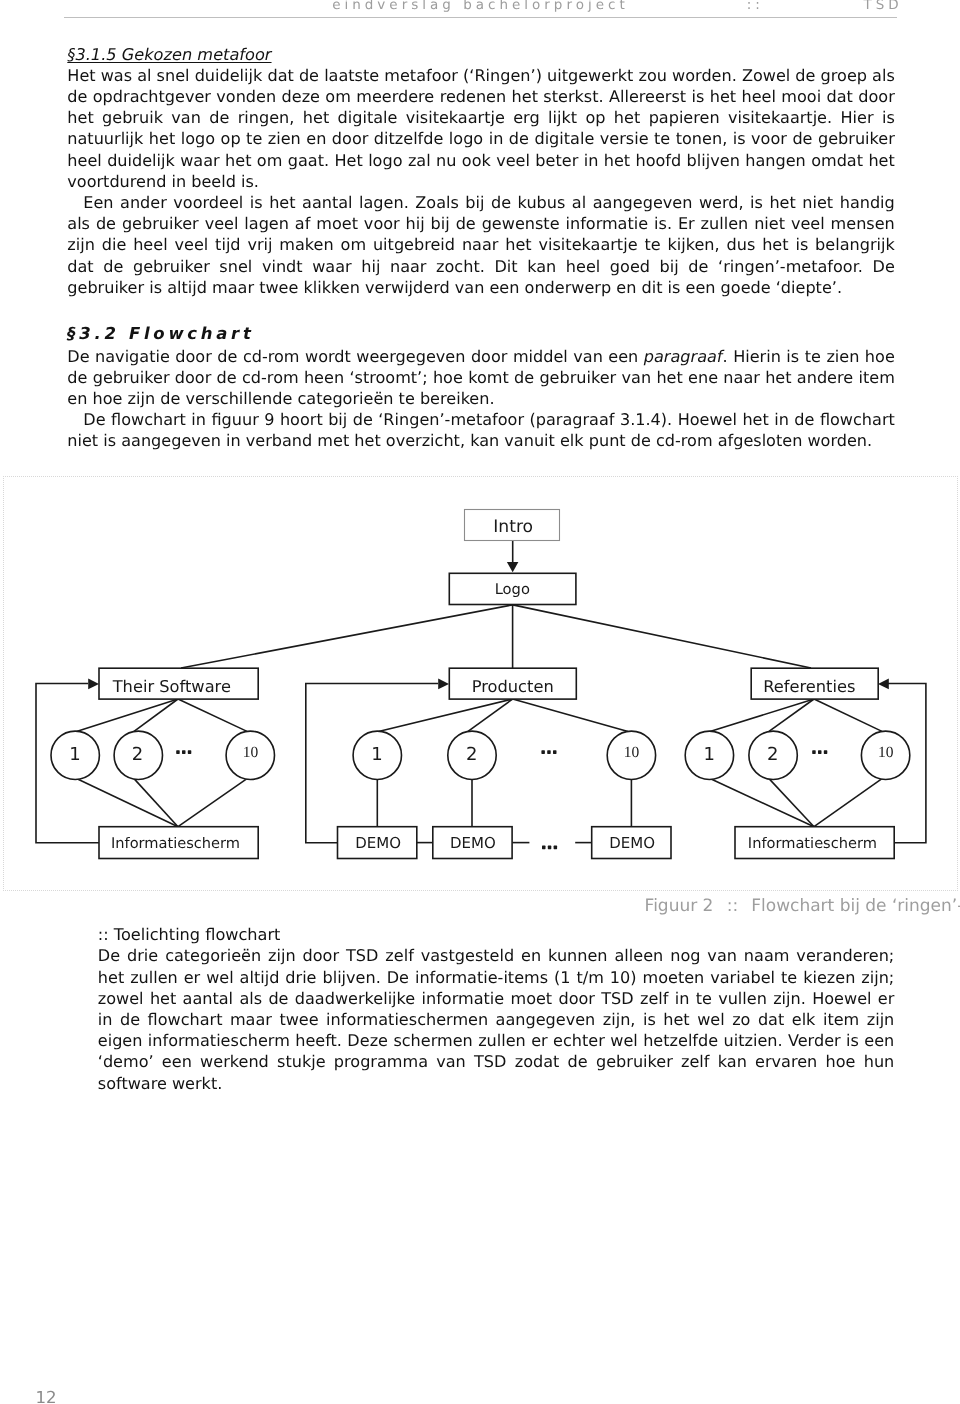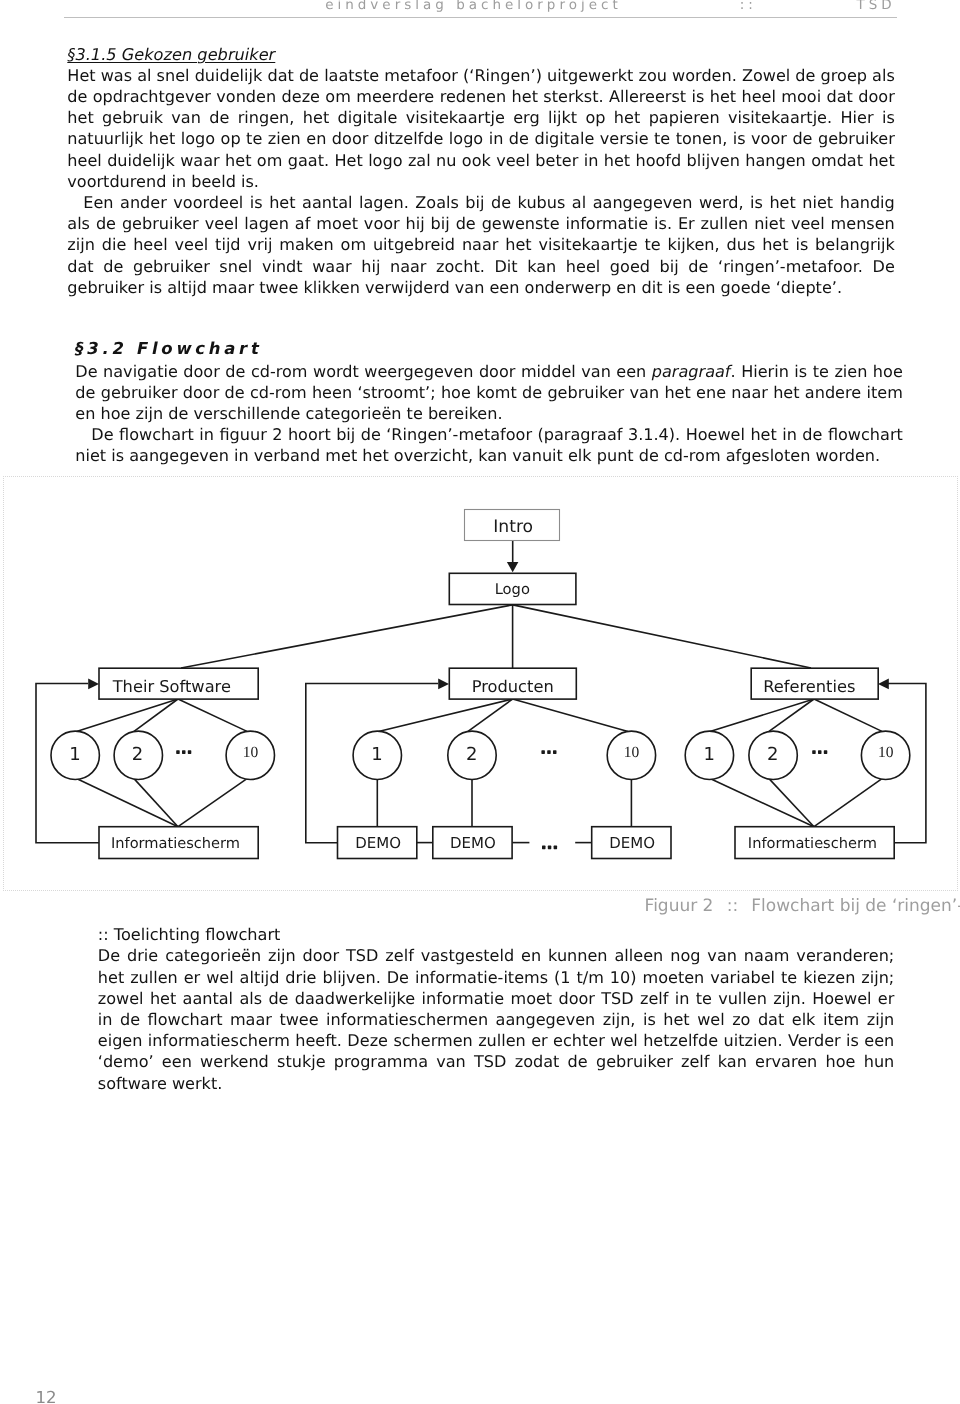--- a/index.html
+++ b/index.html
@@ -1,21 +1,21 @@
 <!DOCTYPE html>
 <html><head>
 <meta charset="utf-8">
 <style>
   html,body{margin:0;padding:0;}
   body{width:960px;height:1404px;background:#ffffff;-webkit-font-smoothing:antialiased;text-rendering:geometricPrecision;
        font-family:"DejaVu Sans",sans-serif;position:relative;overflow:hidden;}
   .page{position:absolute;left:0;top:0;width:960px;height:1404px;}
 
   
-  .hdr{position:absolute;left:4px;top:0;width:856px;height:17px;}
+  .hdr{position:absolute;left:11px;top:0;width:856px;height:17px;}
   .hdr span{position:absolute;top:-2.5px;color:#9d9d9d;font-size:13.5px;line-height:14px;
             letter-spacing:4px;white-space:nowrap;}
   .hdr-left{left:321.2px;}
   .hdr-mid{left:735.8px;letter-spacing:6.2px;}
   .hdr-right{left:852.5px;}
   .hdr-rule{position:absolute;left:64.4px;top:17px;width:832.6px;height:1px;background:#bfbfbf;}
 
   
   .tx{position:absolute;left:67.3px;width:827.5px;font-size:16.08px;line-height:21.2px;
       color:#131313;text-align:justify;}
@@ -50,29 +50,29 @@
 <div class="page">
 
   <div class="hdr">
     <span class="hdr-left">eindverslag bachelorproject</span>
     <span class="hdr-mid">::</span>
     <span class="hdr-right">TSD</span>
   </div>
   <div class="hdr-rule"></div>
 
   <div class="tx" style="top:43.6px;">
-    <h3 class="h1">§3.1.5 Gekozen gebruiker</h3>
+    <h3 class="h1">§3.1.5 Gekozen metafoor</h3>
     <p>Het was al snel duidelijk dat de laatste metafoor (‘Ringen’) uitgewerkt zou worden. Zowel de groep als de opdrachtgever vonden deze om meerdere redenen het sterkst. Allereerst is het heel mooi dat door het gebruik van de ringen, het digitale visitekaartje erg lijkt op het papieren visitekaartje. Hier is natuurlijk het logo op te zien en door ditzelfde logo in de digitale versie te tonen, is voor de gebruiker heel duidelijk waar het om gaat. Het logo zal nu ook veel beter in het hoofd blijven hangen omdat het voortdurend in beeld is.</p>
     <p class="ind">Een ander voordeel is het aantal lagen. Zoals bij de kubus al aangegeven werd, is het niet handig als de gebruiker veel lagen af moet voor hij bij de gewenste informatie is. Er zullen niet veel mensen zijn die heel veel tijd vrij maken om uitgebreid naar het visitekaartje te kijken, dus het is belangrijk dat de gebruiker snel vindt waar hij naar zocht. Dit kan heel goed bij de ‘ringen’-metafoor. De gebruiker is altijd maar twee klikken verwijderd van een onderwerp en dit is een goede ‘diepte’.</p>
   </div>
 
-  <div class="tx" style="top:337px;margin-left:8px;">
+  <div class="tx" style="top:322px;">
     <h3 class="h2">§3.2 Flowchart</h3>
     <p id="p3">De navigatie door de cd-rom wordt weergegeven door middel van een <i>paragraaf</i>. Hierin is te zien hoe de gebruiker door de cd-rom heen ‘stroomt’; hoe komt de gebruiker van het ene naar het andere item en hoe zijn de verschillende categorieën te bereiken.</p>
-    <p class="ind">De flowchart in figuur 2 hoort bij de ‘Ringen’-metafoor (paragraaf 3.1.4). Hoewel het in de flowchart niet is aangegeven in verband met het overzicht, kan vanuit elk punt de cd-rom afgesloten worden.</p>
+    <p class="ind">De flowchart in figuur 9 hoort bij de ‘Ringen’-metafoor (paragraaf 3.1.4). Hoewel het in de flowchart niet is aangegeven in verband met het overzicht, kan vanuit elk punt de cd-rom afgesloten worden.</p>
   </div>
 
   <div class="fig">
     <div class="fig-b h" style="top:0"></div>
     <div class="fig-b h" style="bottom:0"></div>
     <div class="fig-b v" style="left:0"></div>
     <div class="fig-b v" style="right:0"></div>
     <svg class="chart" width="956" height="416" viewBox="0 0 956 416">
       <g fill="none" stroke="#1a1a1a" stroke-width="1.6" stroke-linecap="butt">
 

